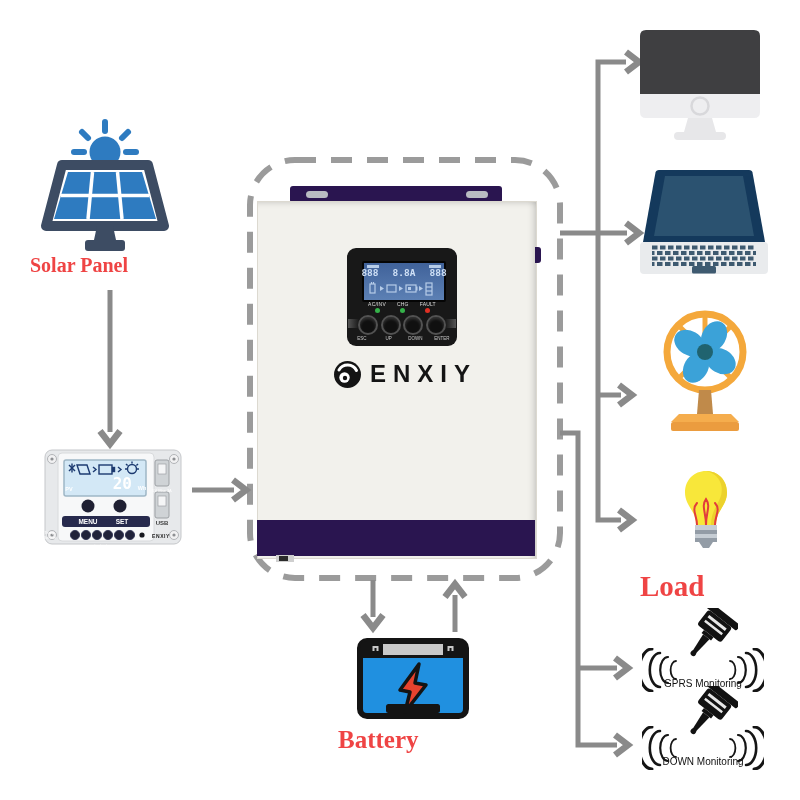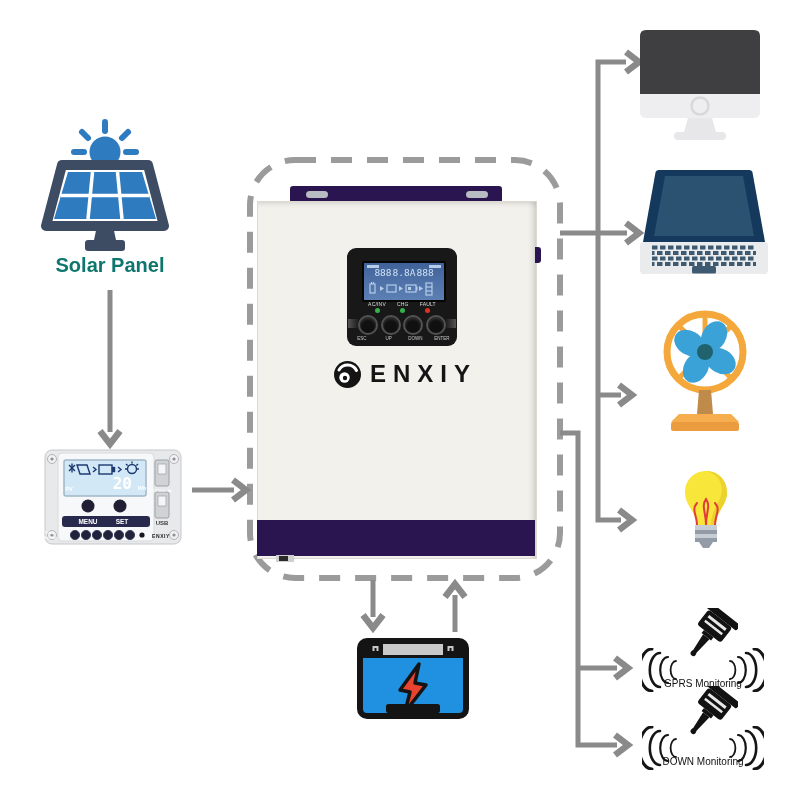--- a/index.html
+++ b/index.html
@@ -1,33 +1,33 @@
 <!DOCTYPE html>
 <html><head>
 <meta charset="utf-8">
 <title>Solar Inverter System Diagram</title>
 <style>
   html,body{margin:0;padding:0;background:#fff;}
   #page{position:relative;width:800px;height:800px;background:#ffffff;overflow:hidden;
         font-family:"Liberation Sans",sans-serif;}
   .abs{position:absolute;}
-  .lbl{position:absolute;color:#0f766e;font-weight:bold;text-align:center;}
+  .lbl{position:absolute;color:#ef4444;font-weight:bold;font-family:Liberation Serif, serif;}
   svg{display:block;}
   
   .inv-body{position:absolute;left:257px;top:201px;width:278px;height:356px;background:#f2f1ec;
             border:1px solid #dcd9d0;box-shadow:inset -7px 0 9px -7px rgba(0,0,0,.28),inset 0 7px 7px -7px rgba(0,0,0,.18);}
   .inv-band{position:absolute;left:-1px;top:318px;width:278px;height:36px;background:#2a1550;}
   .inv-bracket{position:absolute;left:290px;top:186px;width:212px;height:17px;background:#2a1550;border-radius:3px;}
   .slot{position:absolute;width:22px;height:7px;background:#b9bcc2;border-radius:4px;top:5px;}
   .cpanel{position:absolute;left:347px;top:248px;width:110px;height:98px;background:#181818;border-radius:9px;}
   .lcd{position:absolute;left:15px;top:13px;width:80px;height:37px;border:2px solid #050505;border-radius:2px;
        background:linear-gradient(#40629a,#5c80b4);}
   .lcd-strip{position:absolute;width:12px;height:3px;background:#b6cce8;top:2px;}
-  .digits{position:absolute;left:0;right:0;top:4px;display:flex;justify-content:center;gap:1px;
-          font-family:"DejaVu Sans Mono",monospace;font-weight:normal;font-size:9.5px;color:#cfe0f6;letter-spacing:0;}
+  .digits{position:absolute;left:0;right:0;top:4px;display:flex;justify-content:center;gap:14px;
+          font-family:"DejaVu Sans Mono",monospace;font-weight:bold;font-size:9.5px;color:#cfe0f6;letter-spacing:0;}
   .ledrow{position:absolute;left:0;right:0;top:53px;display:flex;justify-content:center;gap:11px;}
   .led{display:flex;flex-direction:column;align-items:center;gap:1px;}
   .led span{font-size:5px;color:#dcdcdc;letter-spacing:.2px;}
   .dot{width:5px;height:5px;border-radius:50%;}
   .btnrow{position:absolute;left:11px;right:11px;top:67px;display:flex;justify-content:space-between;}
   .pbtn{width:16px;height:16px;border-radius:50%;background:#101010;border:2px solid #525252;
         box-shadow:inset 0 2px 3px rgba(255,255,255,.15);}
   .btnlbls{position:absolute;left:2px;right:2px;top:88px;display:flex;justify-content:space-between;}
   .btnlbls span{width:26px;text-align:center;font-size:4.5px;color:#c9c9c9;}
   .flare{position:absolute;top:71px;width:11px;height:9px;}
@@ -244,20 +244,21 @@
     <rect x="26" y="16" width="62" height="11" fill="#c9c9c9"></rect>
     <rect x="12" y="14" width="15" height="15" fill="#141414"></rect>
       <rect x="16.5" y="18" width="6" height="5" fill="#c9c9c9"></rect>
       <rect x="18.5" y="20" width="2" height="3" fill="#141414"></rect>
     <rect x="87" y="14" width="15" height="15" fill="#141414"></rect>
       <rect x="91.5" y="18" width="6" height="5" fill="#c9c9c9"></rect>
       <rect x="93.5" y="20" width="2" height="3" fill="#141414"></rect>
     <polygon points="63,36 44,62 54,64 49,84 70,57 59,55" fill="#e8432e" stroke="#141414" stroke-width="3.5" stroke-linejoin="round"></polygon>
     <rect x="30" y="76" width="54" height="9" rx="2.5" fill="#141414"></rect>
   </svg>
+  <div class="lbl" style="left:338px;top:726px;width:150px;font-size:25px">Battery</div>
 
   <svg class="abs" style="left:638px;top:28px" width="124" height="112" viewBox="0 0 124 112">
     <path d="M2,8 Q2,2 8,2 L116,2 Q122,2 122,8 L122,66 L2,66 Z" fill="#3f3f41"></path>
     <path d="M2,66 L122,66 L122,84 Q122,90 116,90 L8,90 Q2,90 2,84 Z" fill="#eeeef0"></path>
     <circle cx="62" cy="78" r="8.5" fill="none" stroke="#d8d8db" stroke-width="2.5"></circle>
     <path d="M50,90 L74,90 L78,104 L46,104 Z" fill="#e7e7e9"></path>
     <rect x="36" y="104" width="52" height="8" rx="4" fill="#e7e7e9"></rect>
   </svg>
 
   <svg class="abs" style="left:640px;top:168px" width="128" height="112" viewBox="0 0 128 112">
@@ -299,20 +300,21 @@
       <path d="M19,55 C19,45 13,40 19,33"></path>
       <path d="M28,55 C28,42 23,36 28,29 C33,36 28,42 28,55"></path>
       <path d="M37,55 C37,45 43,40 37,33"></path>
     </g>
     <rect x="17" y="55" width="22" height="5" fill="#c6cdd4"></rect>
     <rect x="17" y="60" width="22" height="4" fill="#939ca6"></rect>
     <rect x="17" y="64" width="22" height="4" fill="#c6cdd4"></rect>
     <rect x="17" y="68" width="22" height="4" fill="#939ca6"></rect>
     <path d="M21,72 L35,72 L31,78 L25,78 Z" fill="#939ca6"></path>
   </svg>
+  <div class="lbl" style="left:640px;top:570px;width:126px;font-size:29px;font-weight:600">Load</div>
 
   <svg class="abs" style="left:682px;top:608px" width="56" height="56" viewBox="0 0 56 56">
     <g fill="#121212" transform="rotate(38 28 24)">
       <rect x="8" y="0" width="40" height="7" rx="2"></rect>
       <rect x="13" y="7" width="30" height="19" rx="3"></rect>
       <rect x="17" y="11" width="22" height="3" fill="#ffffff" opacity=".9"></rect>
       <rect x="17" y="17" width="22" height="2.5" fill="#ffffff" opacity=".9"></rect>
       <rect x="22" y="26" width="12" height="4"></rect>
       <path d="M24,30 L32,30 L30,50 L26,50 Z"></path>
       <circle cx="28" cy="51" r="2.8"></circle>

